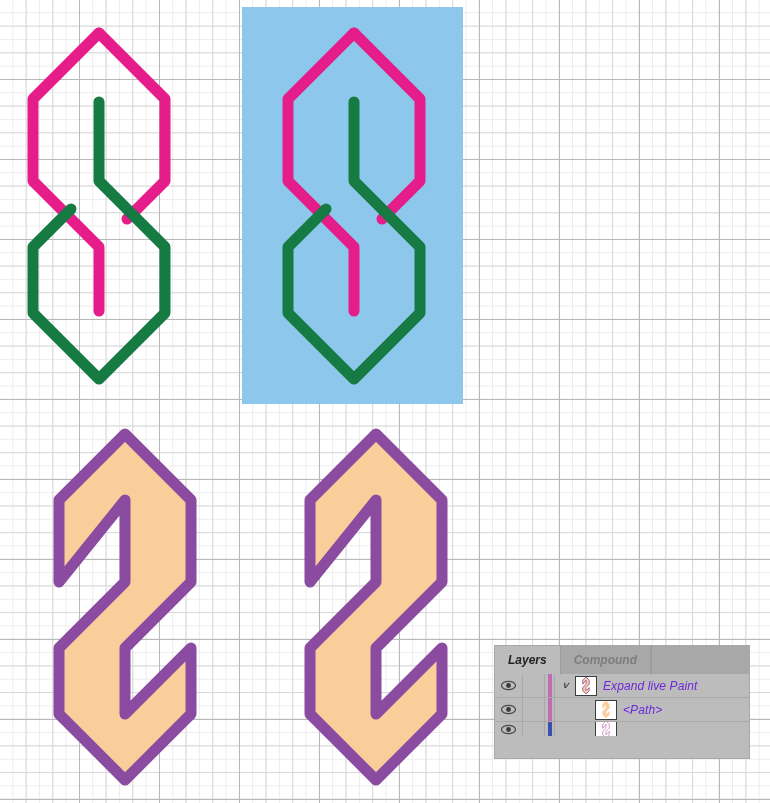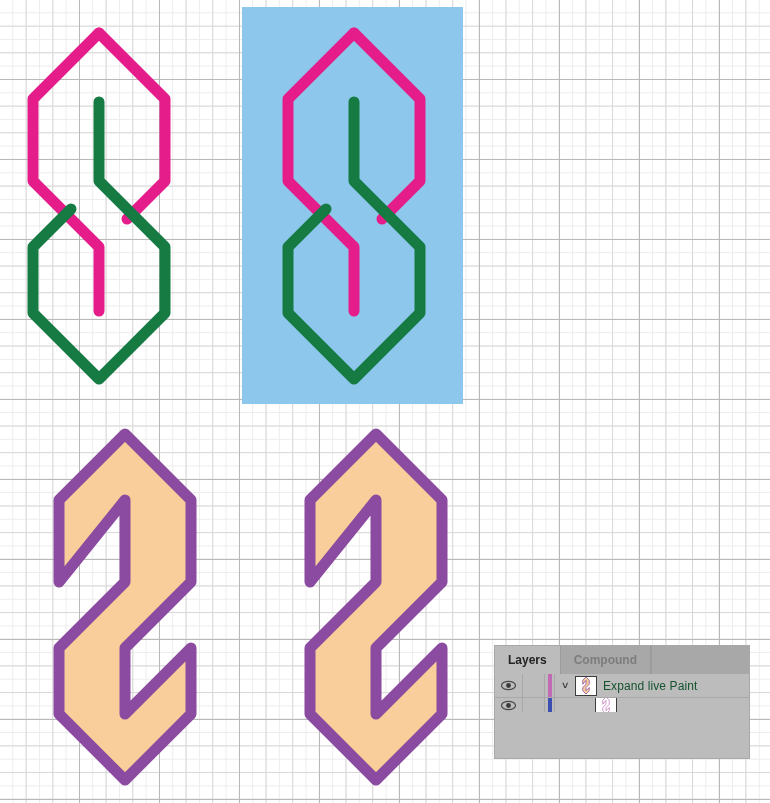--- a/index.html
+++ b/index.html
@@ -9,20 +9,21 @@
     width: 770px; height: 803px;
     overflow: hidden;
     font-family: "Liberation Sans", sans-serif;
   }
 
   #app {
     position: relative;
     width: 638px;
     height: 803px;
     background: #ffffff;
+    font-style: italic;
   }
 
   
   #canvas {
     position: absolute;
     left: 0; top: 0;
     width: 770px; height: 803px;
     background-color: #ffffff;
     background-image:
       
@@ -148,21 +149,21 @@
     background: #ffffff;
     border: 1px solid #3d3d3d;
     display: flex;
     align-items: center;
     justify-content: center;
     overflow: hidden;
   }
   .cell-name {
     flex: 1;
     font-size: 12px;
-    color: #14532d;
+    color: #6d28d9;
     white-space: nowrap;
     overflow: hidden;
     letter-spacing: 0.1px;
   }
   .layer-row.partial {
     height: 14px;
     overflow: hidden;
     border-bottom: none;
   }
   .chev {
@@ -301,20 +302,40 @@
         <div class="cell-indent"></div>
         <div class="cell-thumb">
           <svg width="14" height="17" viewBox="0 0 132 346">
             <path d="M 66 0 L 132 66 L 132 148 L 66 214 L 66 280 L 132 214 L 132 280 L 66 346 L 0 280 L 0 214 L 66 148 L 66 66 L 0 148 L 0 66 Z" fill="#F9CE9A" stroke="#8A4BA0" stroke-width="16" stroke-linejoin="round"></path>
           </svg>
         </div>
         <div class="cell-name">Expand live Paint</div>
       </div>
 
 
+      <div class="layer-row">
+        <div class="cell-eye">
+          <svg width="15" height="11" viewBox="0 0 15 11">
+            <ellipse cx="7.5" cy="5.5" rx="7" ry="4.2" fill="none" stroke="#4a4a4a" stroke-width="1.2"></ellipse>
+            <circle cx="7.5" cy="5.5" r="2.4" fill="#3a3a3a"></circle>
+          </svg>
+        </div>
+        <div class="cell-lock"></div>
+        <div class="cell-color">
+          <div class="color-chip" style="background:#C16BB5"></div>
+        </div>
+        <div class="cell-twirl"></div>
+        <div class="cell-indent child"></div>
+        <div class="cell-thumb">
+          <svg width="14" height="17" viewBox="0 0 132 346">
+            <path d="M 66 0 L 132 66 L 132 148 L 66 214 L 66 280 L 132 214 L 132 280 L 66 346 L 0 280 L 0 214 L 66 148 L 66 66 L 0 148 L 0 66 Z" fill="#F9CE9A" stroke="#F9CE9A" stroke-width="12" stroke-linejoin="round"></path>
+          </svg>
+        </div>
+        <div class="cell-name">&lt;Path&gt;</div>
+      </div>
 
       <div class="layer-row partial">
         <div class="cell-eye">
           <svg width="15" height="11" viewBox="0 0 15 11">
             <ellipse cx="7.5" cy="5.5" rx="7" ry="4.2" fill="none" stroke="#4a4a4a" stroke-width="1.2"></ellipse>
             <circle cx="7.5" cy="5.5" r="2.4" fill="#3a3a3a"></circle>
           </svg>
         </div>
         <div class="cell-lock"></div>
         <div class="cell-color">

